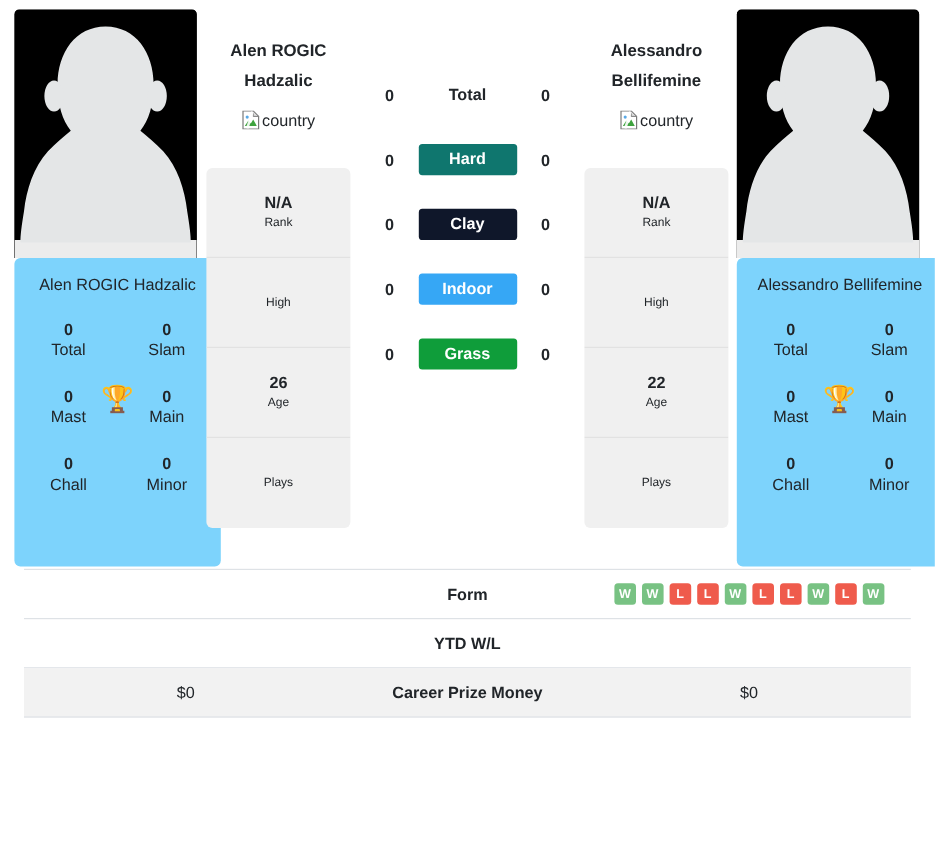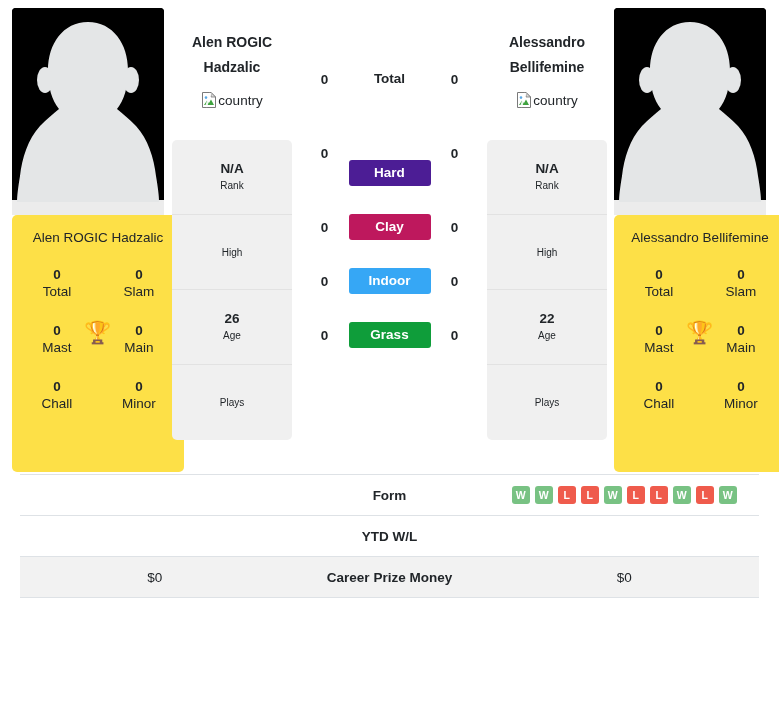--- a/index.html
+++ b/index.html
@@ -39,21 +39,21 @@
   .avatar-col.right .avatar-box { margin-left: 7px; }
   .silhouette {
     position: absolute;
     left: 0; top: 0;
     width: 100%; height: 100%;
     display: block;
   }
 
   
   .player-card {
-    background: #fde047;
+    background: #7dd3fc;
     border-radius: 5px;
     width: 172px;
     min-height: 257px;
     padding: 12px 4px 10px 4px;
     text-align: center;
   }
   .avatar-col.right .player-card { margin-left: 7px; }
   .player-card-name {
     font-size: 13.5px;
     line-height: 17px;
@@ -314,26 +314,26 @@
   </div>
 
   <div class="surface-col">
     <div class="surface-row">
       <div class="surface-score">0</div>
       <div class="surface-badge plain">Total</div>
       <div class="surface-score">0</div>
     </div>
     <div class="surface-row">
       <div class="surface-score">0</div>
-      <div class="surface-badge" id="badge-hard" style="background: #4c1d95; margin-top: 40px;">Hard</div>
+      <div class="surface-badge" id="badge-hard" style="background: #0f766e;">Hard</div>
       <div class="surface-score">0</div>
     </div>
     <div class="surface-row">
       <div class="surface-score">0</div>
-      <div class="surface-badge" id="badge-clay" style="background: #be185d;">Clay</div>
+      <div class="surface-badge" id="badge-clay" style="background: #0f172a;">Clay</div>
       <div class="surface-score">0</div>
     </div>
     <div class="surface-row">
       <div class="surface-score">0</div>
       <div class="surface-badge" id="badge-indoor" style="background: rgb(54, 167, 245);">Indoor</div>
       <div class="surface-score">0</div>
     </div>
     <div class="surface-row">
       <div class="surface-score">0</div>
       <div class="surface-badge" id="badge-grass" style="background: rgb(15, 157, 58);">Grass</div>

